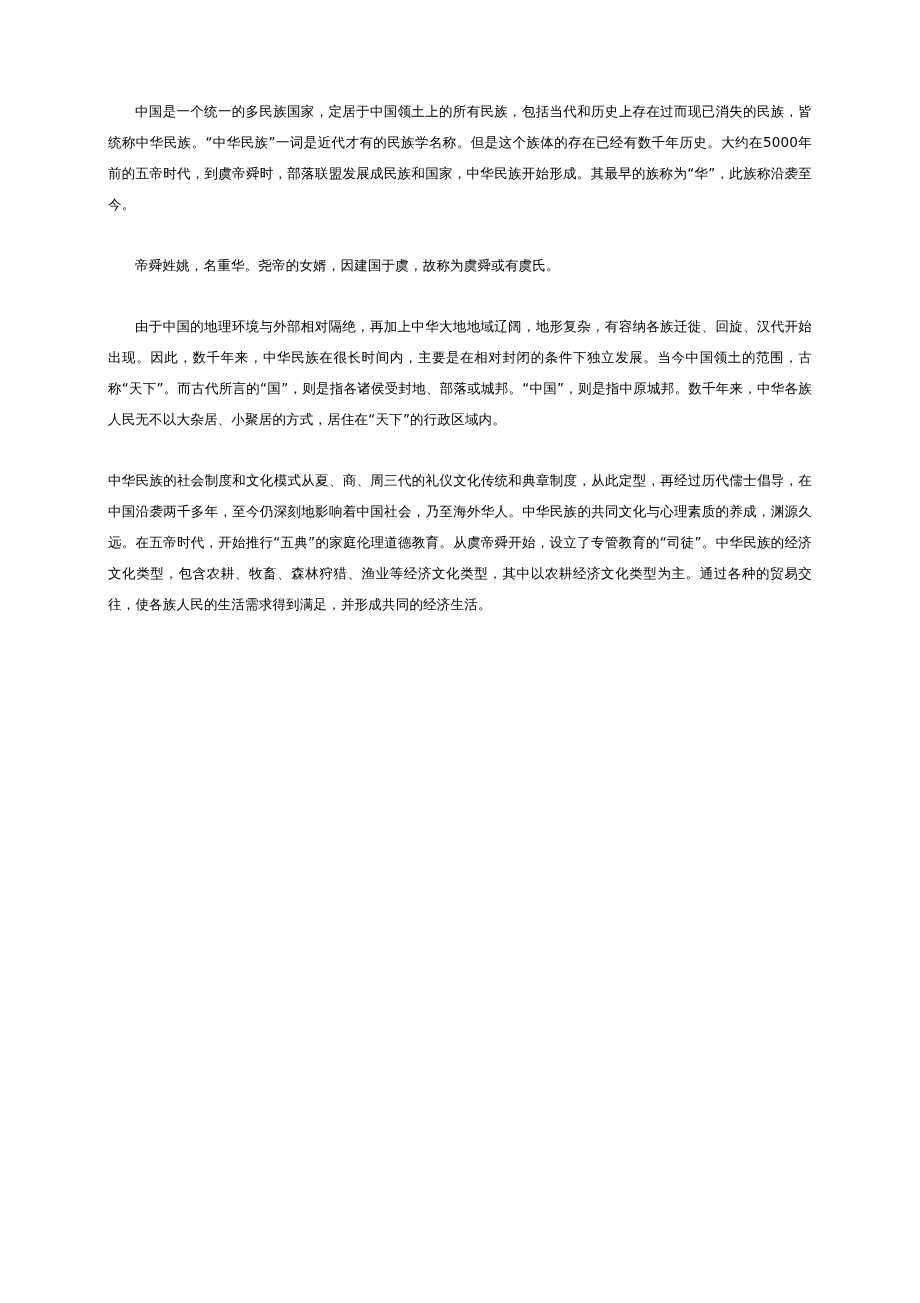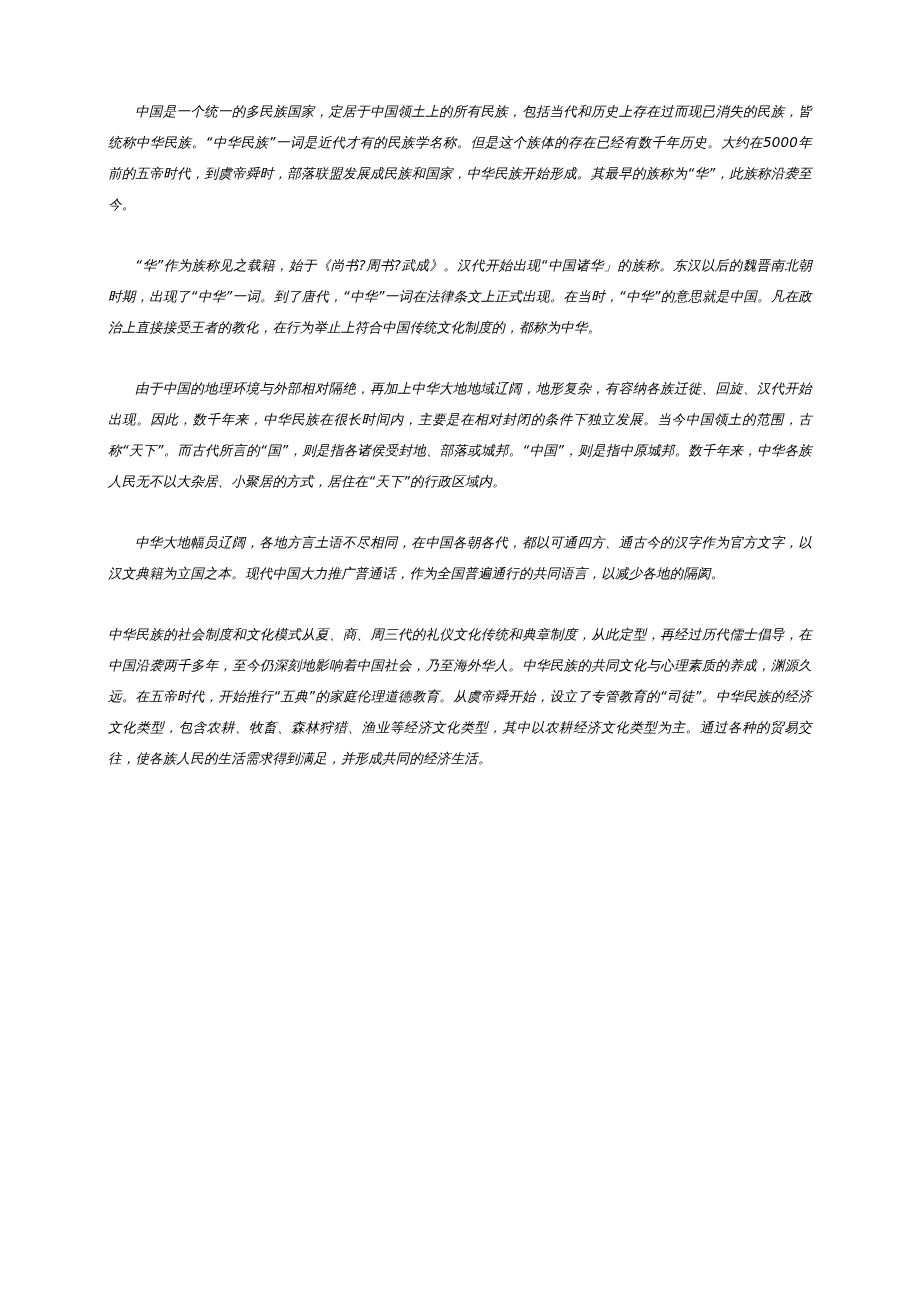--- a/index.html
+++ b/index.html
@@ -13,21 +13,20 @@
     font-family: "DejaVu Sans", "Liberation Sans", sans-serif;
     color: #000000;
     overflow: hidden;
   }
   .page {
     position: relative;
     width: 741px;
     height: 1303px;
     box-sizing: border-box;
     padding: 96px 108px 40px 108px;
-    font-style: italic;
   }
   .doc-body {
     width: 704px;
   }
   .para {
     font-size: 13.5px;
     line-height: 31px;
     text-align: justify;
     text-justify: inter-ideograph;
     margin: 0 0 30px 0;
@@ -43,18 +42,17 @@
   .para.last {
     margin-bottom: 0;
   }
 </style>
 </head>
 <body>
 
 <div class="page">
   <div class="doc-body">
     <p class="para indent">中国是一个统一的多民族国家，定居于中国领土上的所有民族，包括当代和历史上存在过而现已消失的民族，皆统称中华民族。“中华民族”一词是近代才有的民族学名称。但是这个族体的存在已经有数千年历史。大约在5000年前的五帝时代，到虞帝舜时，部落联盟发展成民族和国家，中华民族开始形成。其最早的族称为“华”，此族称沿袭至今。</p>
-    <p class="para indent">“华”作为族称见之载籍，始于《尚书?周书?武成》。汉代开始出现“中国诸华」的族称。东汉以后的魏晋南北朝时期，出现了“中华”一词。到了唐代，“中华”一词在法律条文上正式出现。在当时，“中华”的意思就是中国。凡在政治上直接接受王者的教化，在行为举止上符合中国传统文化制度的，都称为中华。</p>
+    <p class="para indent">帝舜姓姚，名重华。尧帝的女婿，因建国于虞，故称为虞舜或有虞氏。</p>
     <p class="para indent">由于中国的地理环境与外部相对隔绝，再加上中华大地地域辽阔，地形复杂，有容纳各族迁徙、回旋、汉代开始出现。因此，数千年来，中华民族在很长时间内，主要是在相对封闭的条件下独立发展。当今中国领土的范围，古称“天下”。而古代所言的“国”，则是指各诸侯受封地、部落或城邦。“中国”，则是指中原城邦。数千年来，中华各族人民无不以大杂居、小聚居的方式，居住在“天下”的行政区域内。</p>
-    <p class="para indent">中华大地幅员辽阔，各地方言土语不尽相同，在中国各朝各代，都以可通四方、通古今的汉字作为官方文字，以汉文典籍为立国之本。现代中国大力推广普通话，作为全国普遍通行的共同语言，以减少各地的隔阂。</p>
     <p class="para noindent last">中华民族的社会制度和文化模式从夏、商、周三代的礼仪文化传统和典章制度，从此定型，再经过历代儒士倡导，在中国沿袭两千多年，至今仍深刻地影响着中国社会，乃至海外华人。中华民族的共同文化与心理素质的养成，渊源久远。在五帝时代，开始推行“五典”的家庭伦理道德教育。从虞帝舜开始，设立了专管教育的“司徒”。中华民族的经济文化类型，包含农耕、牧畜、森林狩猎、渔业等经济文化类型，其中以农耕经济文化类型为主。通过各种的贸易交往，使各族人民的生活需求得到满足，并形成共同的经济生活。</p>
   </div>
 </div>
 
 </body></html>

